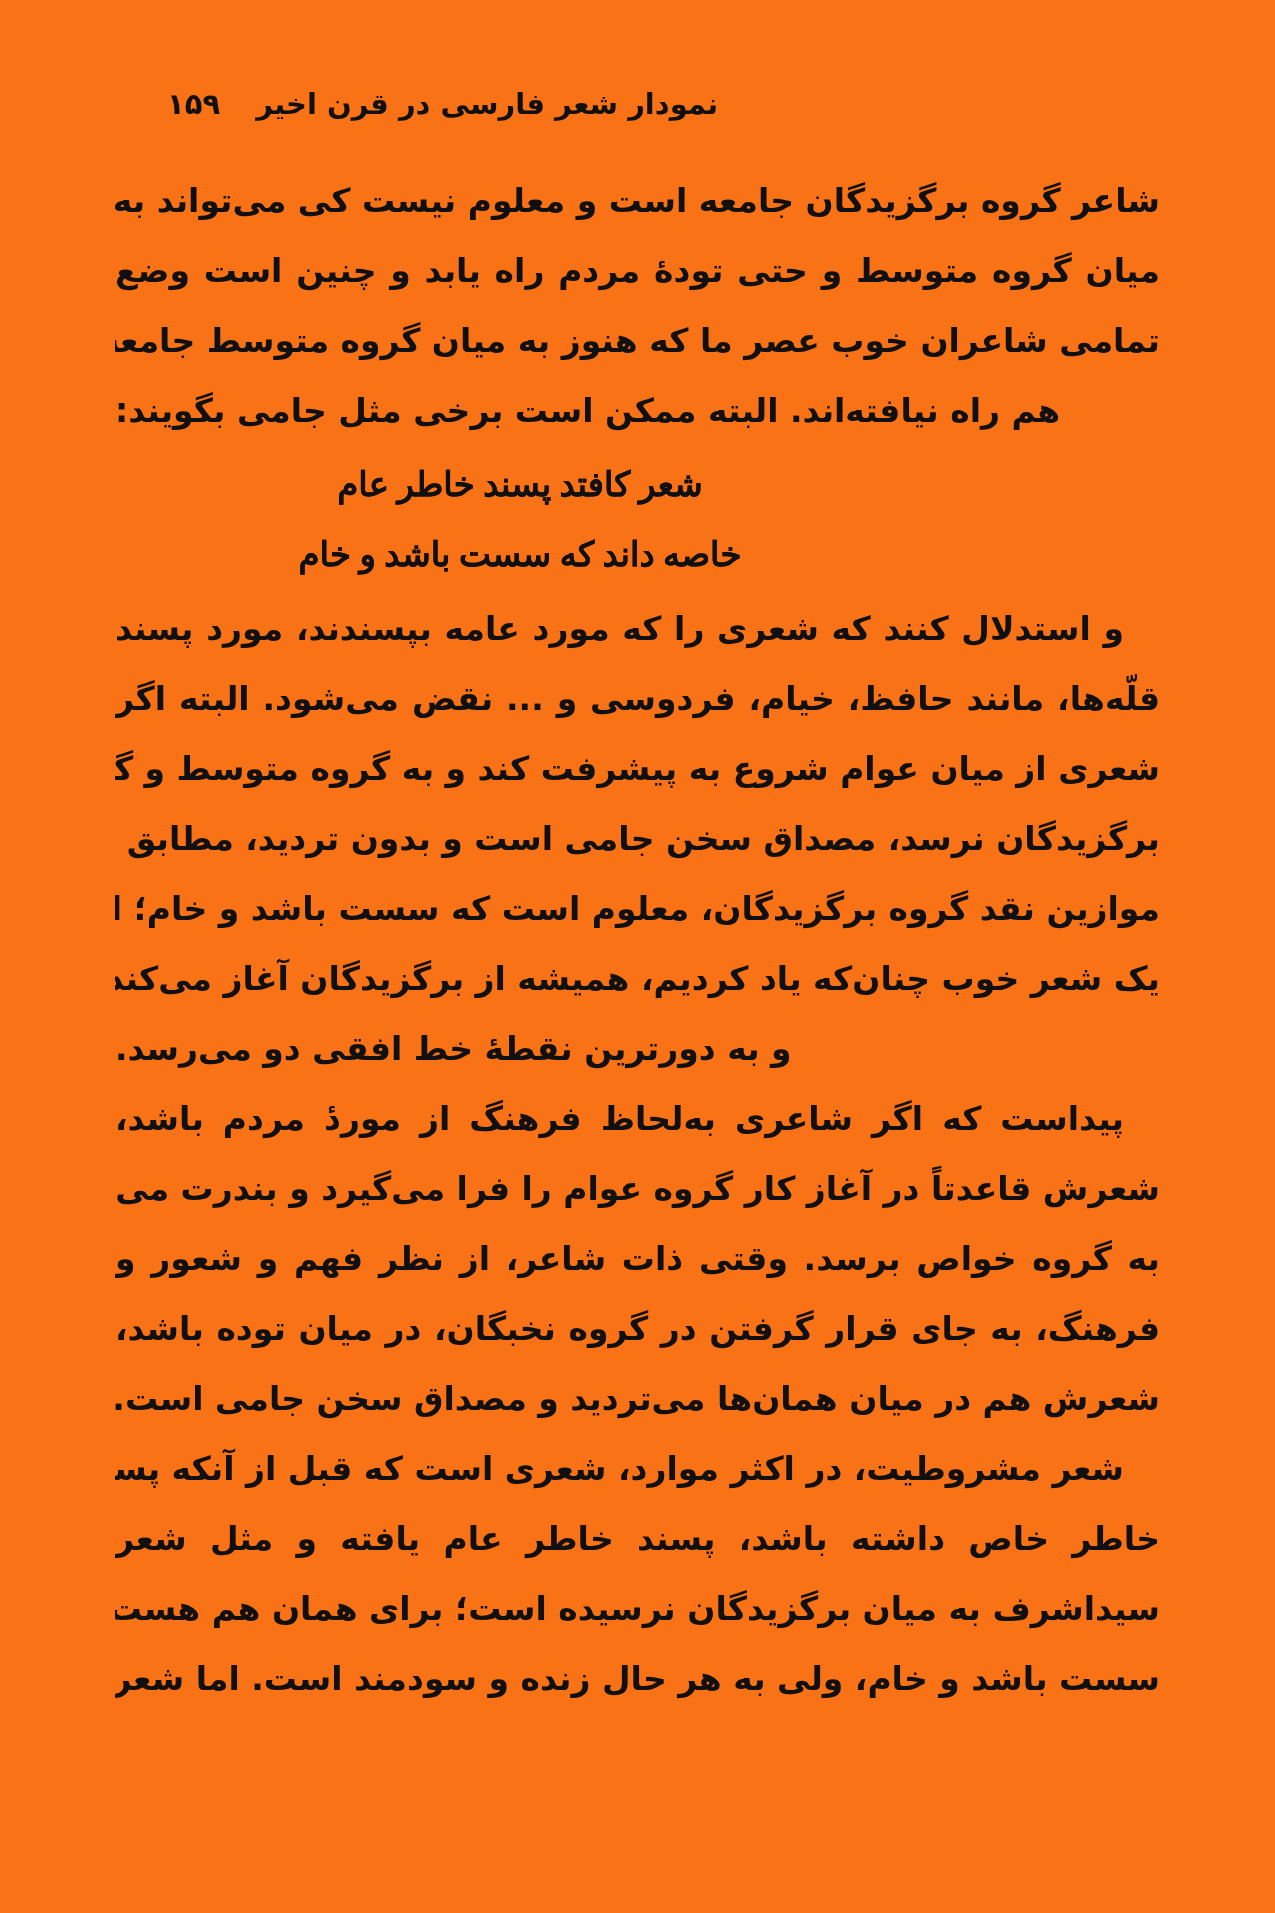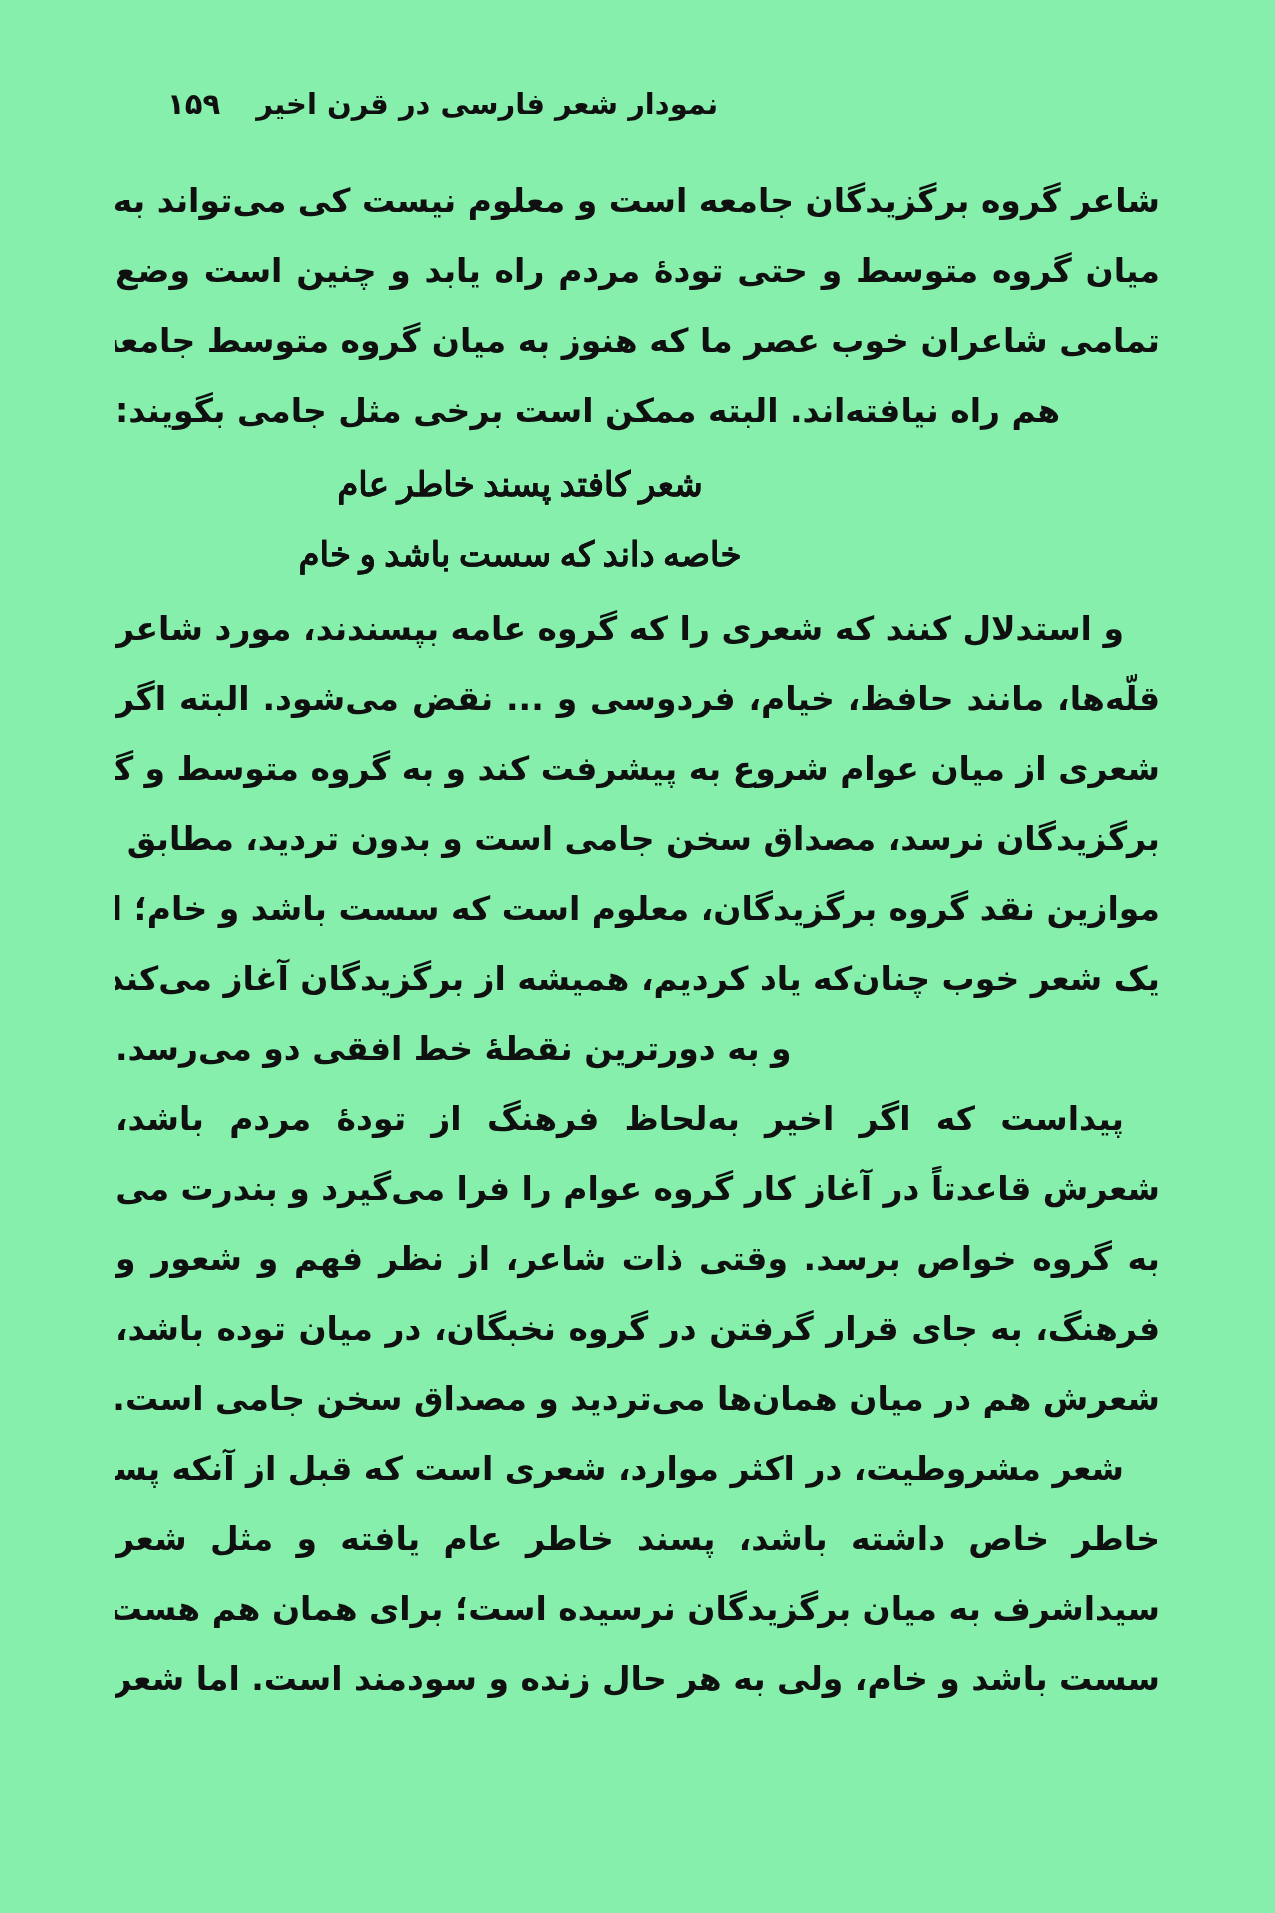--- a/index.html
+++ b/index.html
@@ -1,19 +1,19 @@
 <!DOCTYPE html>
 <html lang="fa"><head>
 <meta charset="utf-8">
 <style>
   html,body{margin:0;padding:0;}
   .page{
     position:relative;
     width:1275px;height:1913px;
-    background:#86efac;
+    background:#f97316;
     color:#101010;
     font-family:"DejaVu Sans",sans-serif;
     overflow:hidden;
   }
   .content{
     position:absolute;
     left:115px;right:115px;top:82px;
     direction:rtl;
   }
   .running-header{
@@ -72,28 +72,28 @@
       <div class="line j">شاعر گروه برگزیدگان جامعه است و معلوم نیست کی می‌تواند به</div>
       <div class="line j">میان گروه متوسط و حتی تودهٔ مردم راه یابد و چنین است وضع</div>
       <div class="line j">تمامی شاعران خوب عصر ما که هنوز به میان گروه متوسط جامعه</div>
       <div class="line end">هم راه نیافته‌اند. البته ممکن است برخی مثل جامی بگویند:</div>
 
       <div class="verse-wrap">
         <div class="verse-line">شعر کافتد پسند خاطر عام</div>
         <div class="verse-line">خاصه داند که سست باشد و خام</div>
       </div>
 
-      <div class="line j indent">و استدلال کنند که شعری را که گروه عامه بپسندند، مورد شاعر</div>
+      <div class="line j indent">و استدلال کنند که شعری را که مورد عامه بپسندند، مورد پسند</div>
       <div class="line j">قلّه‌ها، مانند حافظ، خیام، فردوسی و ... نقض می‌شود. البته اگر</div>
       <div class="line j">شعری از میان عوام شروع به پیشرفت کند و به گروه متوسط و گروه</div>
       <div class="line j">برگزیدگان نرسد، مصداق سخن جامی است و بدون تردید، مطابق با</div>
       <div class="line j">موازین نقد گروه برگزیدگان، معلوم است که سست باشد و خام؛ اما</div>
       <div class="line j">یک شعر خوب چنان‌که یاد کردیم، همیشه از برگزیدگان آغاز می‌کند</div>
       <div class="line end">و به دورترین نقطهٔ خط افقی دو می‌رسد.</div>
-      <div class="line j indent">پیداست که اگر اخیر به‌لحاظ فرهنگ از تودهٔ مردم باشد،</div>
+      <div class="line j indent">پیداست که اگر شاعری به‌لحاظ فرهنگ از موردٔ مردم باشد،</div>
       <div class="line j">شعرش قاعدتاً در آغاز کار گروه عوام را فرا می‌گیرد و بندرت می‌تواند</div>
       <div class="line j">به گروه خواص برسد. وقتی ذات شاعر، از نظر فهم و شعور و</div>
       <div class="line j">فرهنگ، به جای قرار گرفتن در گروه نخبگان، در میان توده باشد،</div>
       <div class="line end">شعرش هم در میان همان‌ها می‌تردید و مصداق سخن جامی است.</div>
       <div class="line j indent">شعر مشروطیت، در اکثر موارد، شعری است که قبل از آنکه پسند</div>
       <div class="line j">خاطر خاص داشته باشد، پسند خاطر عام یافته و مثل شعر</div>
       <div class="line j">سیداشرف به میان برگزیدگان نرسیده است؛ برای همان هم هست که</div>
       <div class="line j">سست باشد و خام، ولی به هر حال زنده و سودمند است. اما شعر</div>
     </div>
 

